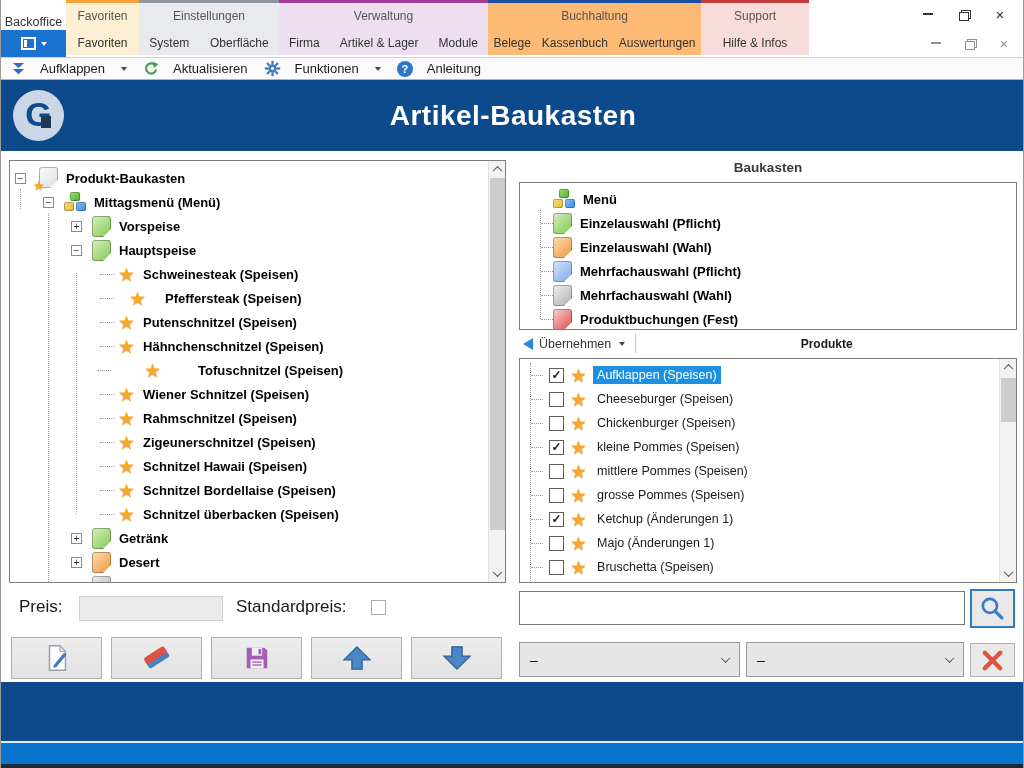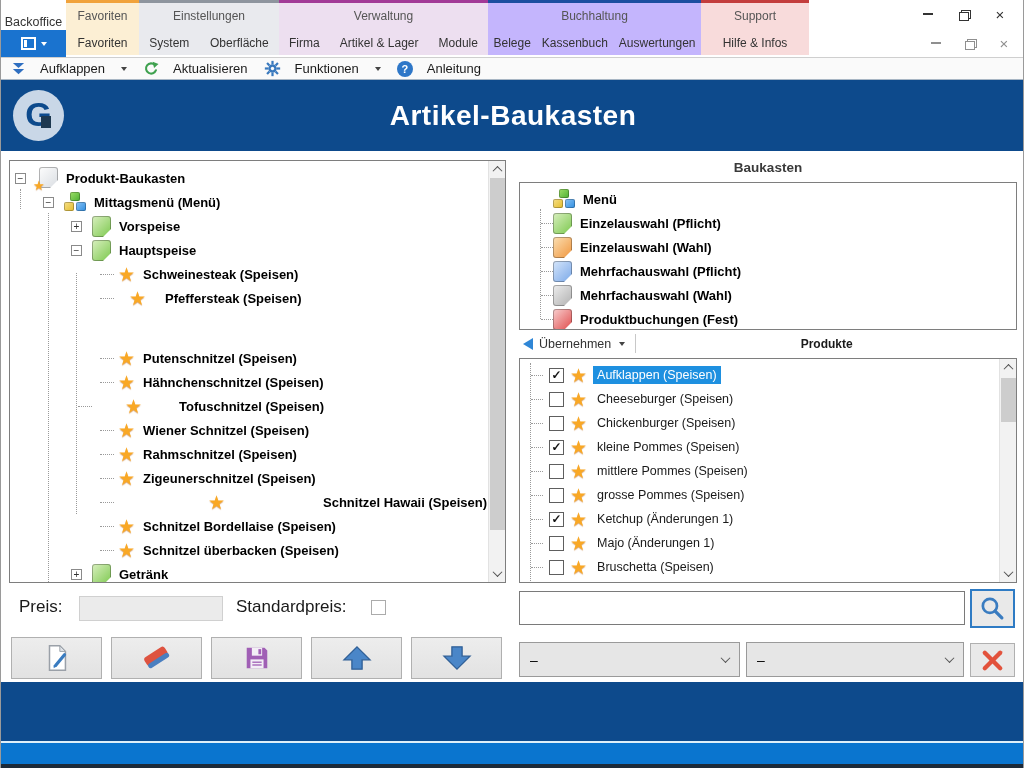--- a/index.html
+++ b/index.html
@@ -155,21 +155,21 @@
           </div>
         </div>
         <div class="rgroup" style="left: 278px; width: 209px; background: rgb(237, 223, 240); border-top-color: rgb(162, 58, 151);">
           <div class="rg-title">Verwaltung</div>
           <div class="rg-items">
             <span>Firma</span>
             <span>Artikel &amp; Lager</span>
             <span>Module</span>
           </div>
         </div>
-        <div class="rgroup" style="left: 487px; width: 213px; background: #c4b5fd; border-top-color: rgb(28, 78, 160);">
+        <div class="rgroup" style="left: 487px; width: 213px; background: #fdba74; border-top-color: rgb(28, 78, 160);">
           <div class="rg-title">Buchhaltung</div>
           <div class="rg-items">
             <span>Belege</span>
             <span>Kassenbuch</span>
             <span>Auswertungen</span>
           </div>
         </div>
         <div class="rgroup" style="left: 700px; width: 108px; background: rgb(248, 219, 219); border-top-color: rgb(195, 61, 61);">
           <div class="rg-title">Support</div>
           <div class="rg-items">
@@ -287,51 +287,51 @@
         <div class="trow" style="padding-left: 89px;">
           <span class="stub" style="width: 14px; margin-right: 4px;"></span>
           <span class="star"></span>
           <span class="tlabel">Schweinesteak (Speisen)</span>
         </div>
         <div class="trow" style="padding-left: 89px; gap: 11px;">
           <span class="stub" style="width: 14px; margin-right: 4px;"></span>
           <span class="star"></span>
           <span class="tlabel">Pfeffersteak (Speisen)</span>
         </div>
-        <div class="trow" style="padding-left: 89px; margin-top: 36px;">
+        <div class="trow" style="padding-left: 89px;">
           <span class="stub" style="width: 14px; margin-right: 4px;"></span>
           <span class="star"></span>
           <span class="tlabel">Putenschnitzel (Speisen)</span>
         </div>
         <div class="trow" style="padding-left: 89px;">
           <span class="stub" style="width: 14px; margin-right: 4px;"></span>
           <span class="star"></span>
           <span class="tlabel">Hähnchenschnitzel (Speisen)</span>
         </div>
-        <div class="trow" style="padding-left: 67px; gap: 29px;">
+        <div class="trow" style="padding-left: 86px; gap: 29px;">
           <span class="stub" style="width: 14px; margin-right: 4px;"></span>
           <span class="star"></span>
           <span class="tlabel">Tofuschnitzel (Speisen)</span>
         </div>
         <div class="trow" style="padding-left: 89px;">
           <span class="stub" style="width: 14px; margin-right: 4px;"></span>
           <span class="star"></span>
           <span class="tlabel">Wiener Schnitzel (Speisen)</span>
         </div>
         <div class="trow" style="padding-left: 89px;">
           <span class="stub" style="width: 14px; margin-right: 4px;"></span>
           <span class="star"></span>
           <span class="tlabel">Rahmschnitzel (Speisen)</span>
         </div>
         <div class="trow" style="padding-left: 89px;">
           <span class="stub" style="width: 14px; margin-right: 4px;"></span>
           <span class="star"></span>
           <span class="tlabel">Zigeunerschnitzel (Speisen)</span>
         </div>
-        <div class="trow" style="padding-left: 89px; justify-content: space-between;">
+        <div class="trow" style="padding-left: 89px;">
           <span class="stub" style="width: 14px; margin-right: 4px;"></span>
           <span class="star"></span>
           <span class="tlabel">Schnitzel Hawaii (Speisen)</span>
         </div>
         <div class="trow" style="padding-left: 89px;">
           <span class="stub" style="width: 14px; margin-right: 4px;"></span>
           <span class="star"></span>
           <span class="tlabel">Schnitzel Bordellaise (Speisen)</span>
         </div>
         <div class="trow" style="padding-left: 89px;">

